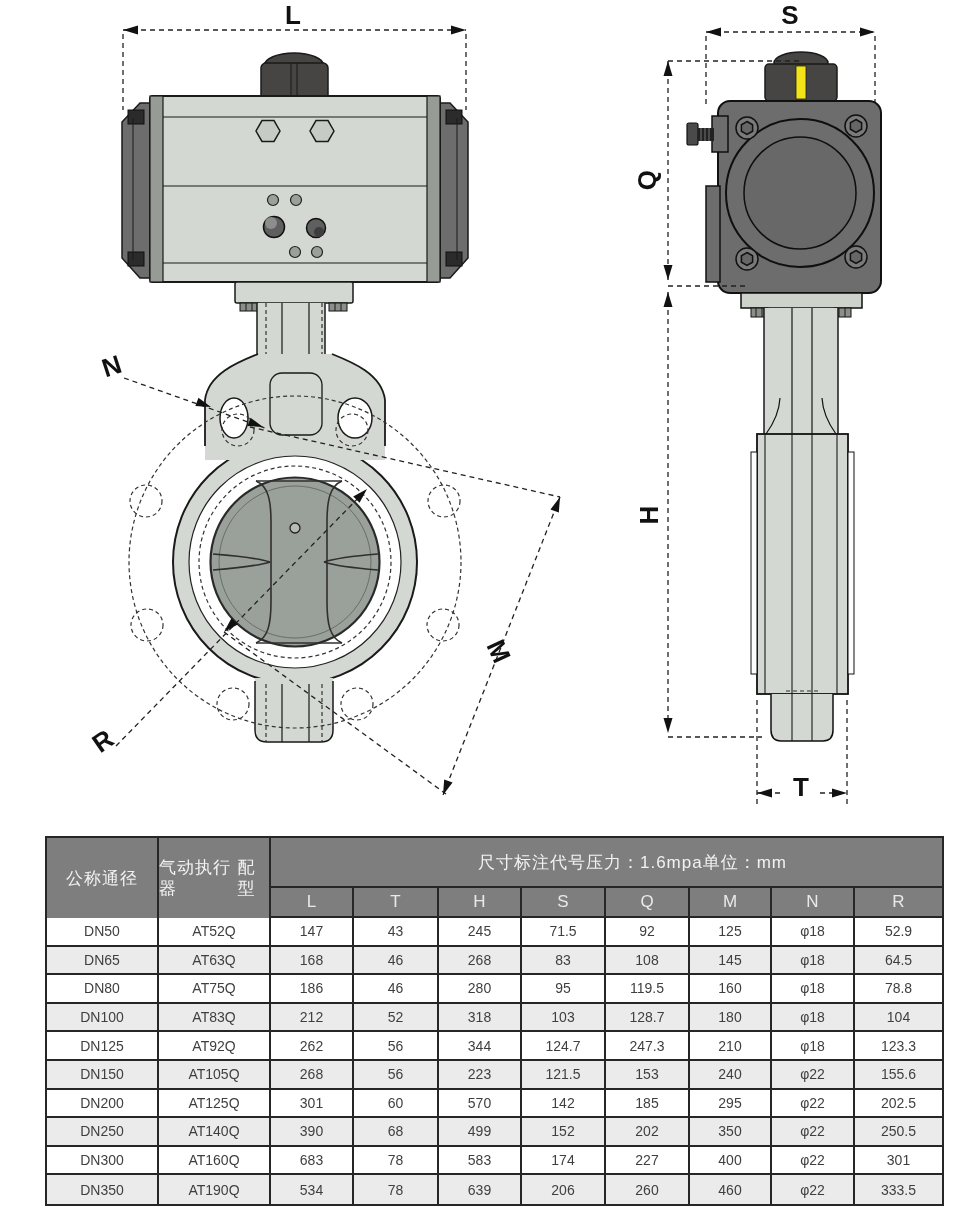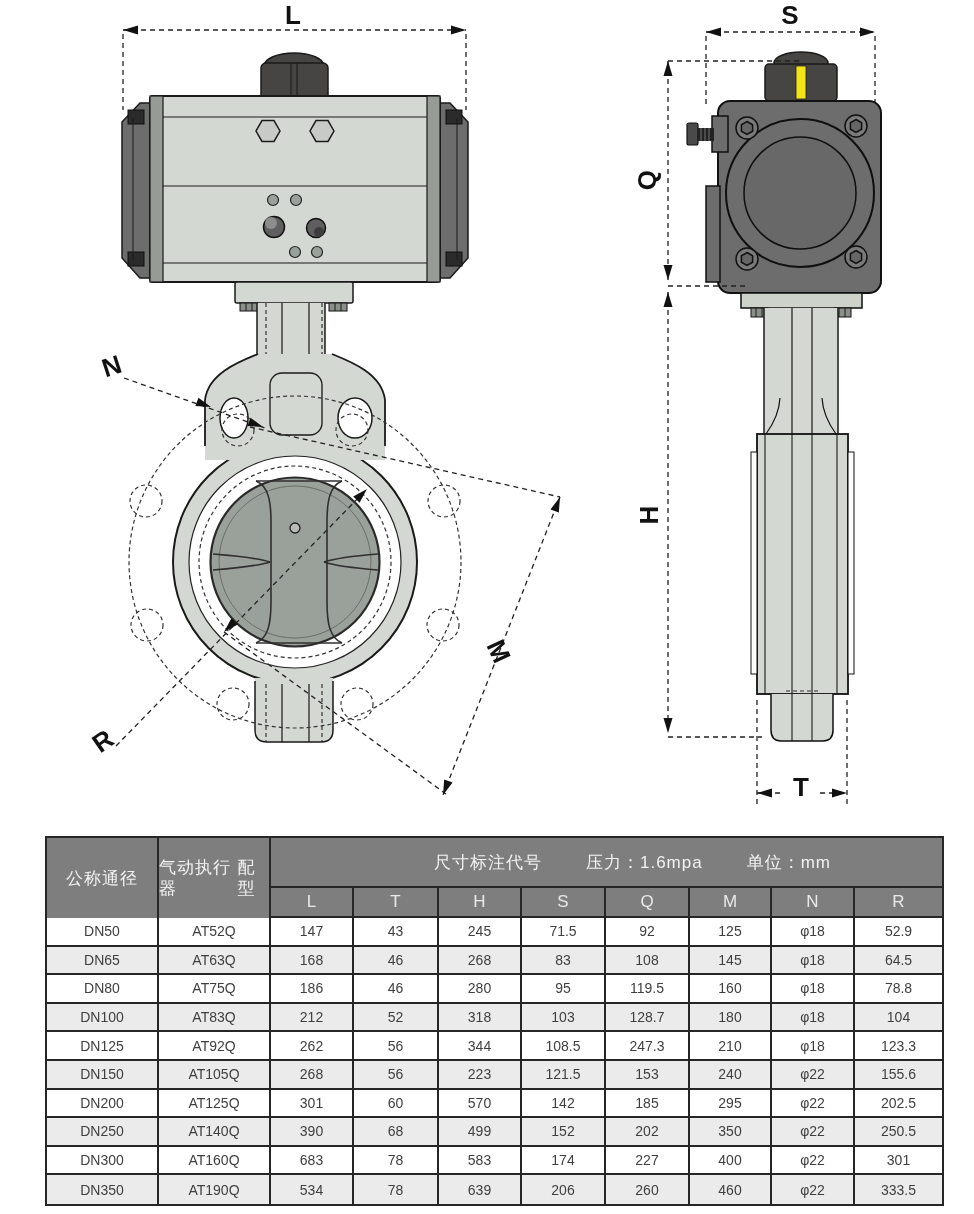--- a/index.html
+++ b/index.html
@@ -30,21 +30,21 @@
     border:2px solid var(--grid-line);
     box-sizing:border-box;
     background:var(--row-bg);
   }
   .spec-table>div{box-sizing:border-box;display:flex;align-items:center;justify-content:center;}
   .th{background:var(--header-bg);color:var(--header-text);font-size:17px;letter-spacing:1px;}
   .col-dn{grid-row:1/3;grid-column:1;border-right:2px solid var(--grid-line);}
   .col-act{grid-row:1/3;grid-column:2;border-right:2px solid var(--grid-line);
            line-height:1.25;}
   .merged{grid-row:1;grid-column:3/11;border-bottom:2px solid var(--grid-line);
-          justify-content:flex-start;padding-left:52px;gap:44px;}
+          justify-content:flex-start;padding-left:52px;}
   .subth{background:var(--header-bg);color:#e9e9e9;font-size:17px;
          border-right:2px solid var(--grid-line);border-bottom:2px solid var(--grid-line);}
   .subth.no-br{border-right:none;}
   .td{font-size:14px;color:var(--cell-text);
       border-right:2px solid var(--grid-line);border-bottom:2px solid var(--grid-line);}
   .td.no-br{border-right:none;text-align:center;}
   .td.no-bb{border-bottom:none;}
   .td.alt{background:var(--row-alt);}
 </style>
 </head>
@@ -364,21 +364,21 @@
     <div class="td alt">103</div>
     <div class="td alt">128.7</div>
     <div class="td alt">180</div>
     <div class="td alt">φ18</div>
     <div class="td alt no-br">104</div>
     <div class="td">DN125</div>
     <div class="td">AT92Q</div>
     <div class="td">262</div>
     <div class="td">56</div>
     <div class="td">344</div>
-    <div class="td">108.5</div>
+    <div class="td">124.7</div>
     <div class="td">247.3</div>
     <div class="td">210</div>
     <div class="td">φ18</div>
     <div class="td no-br">123.3</div>
     <div class="td alt">DN150</div>
     <div class="td alt">AT105Q</div>
     <div class="td alt">268</div>
     <div class="td alt">56</div>
     <div class="td alt">223</div>
     <div class="td alt">121.5</div>

